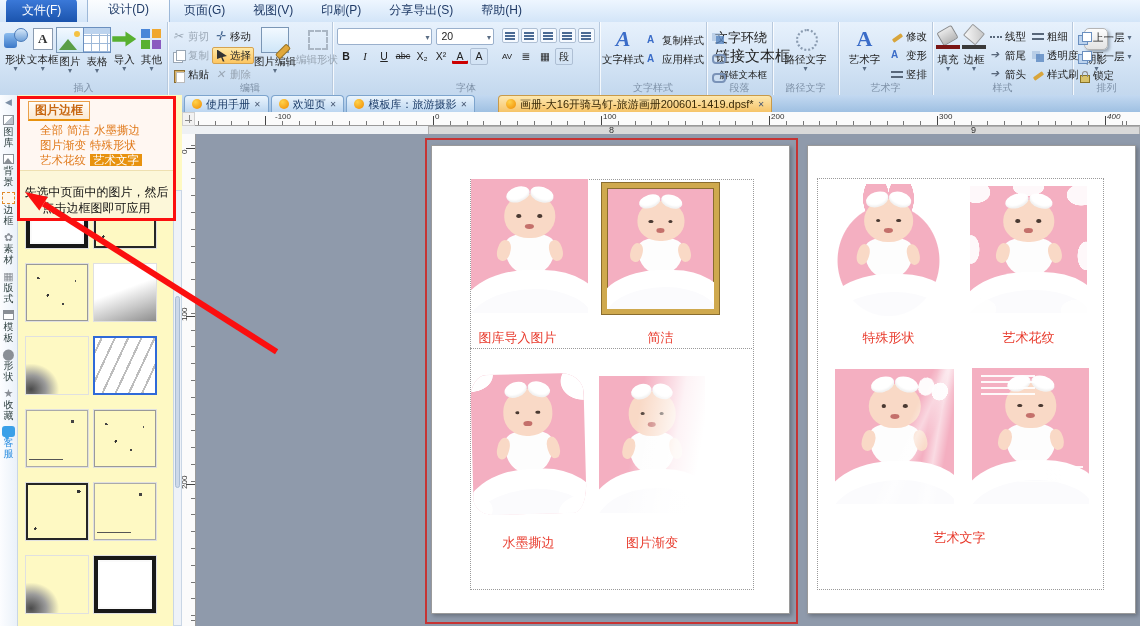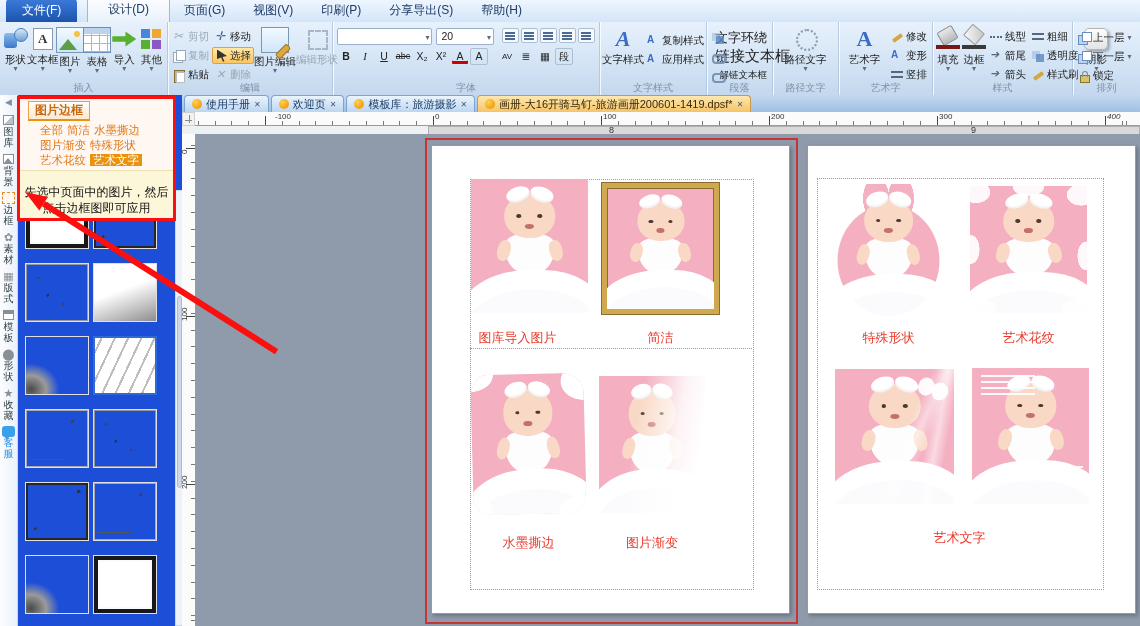--- a/index.html
+++ b/index.html
@@ -104,21 +104,21 @@
   .sicon{width:13px;height:12px;position:relative;font-size:11px;line-height:12px;color:#8a8f96;text-align:center;}
   .si-gallery::before{content:"";position:absolute;inset:1px;border:1px solid #8a8f96;background:linear-gradient(135deg,#fff 50%,#b9c1ca 50%);}
   .si-background::before{content:"";position:absolute;inset:1px;border:1px solid #8a8f96;background:#fff;}
   .si-background::after{content:"";position:absolute;left:2px;bottom:2px;border-left:4px solid transparent;
      border-right:4px solid transparent;border-bottom:5px solid #8a8f96;}
   .si-border7{width:13px;height:12px;border:1px dashed #e08a2c;background:#fff8ee;box-sizing:border-box;}
   .si-template::before{content:"";position:absolute;inset:1px;border:1px solid #8a8f96;background:linear-gradient(#8a8f96 0 3px,#fff 3px);}
   .si-service{width:13px;height:11px;background:#3aa0e8;border-radius:3px;position:relative;}
   .si-service::after{content:"";position:absolute;left:2px;bottom:-3px;border-left:3px solid transparent;border-right:3px solid transparent;border-top:4px solid #3aa0e8;}
   
-  .thumbpanel{position:absolute;left:18px;top:95px;width:168px;height:531px;background:#1d4ed8;border-right:1px solid #3b82f6;box-sizing:border-box;}
+  .thumbpanel{position:absolute;left:18px;top:95px;width:168px;height:531px;background:#fef9c3;border-right:3px solid #3b82f6;box-sizing:border-box;}
   .borderpanel{position:absolute;left:-1px;top:1px;width:153px;border:3px solid #fb0f0f;background:#fff7f2;z-index:40;}
   .bp-title{display:inline-block;margin:2px 0 1px 8px;padding:0 6px;font-weight:bold;color:#c86914;
      border:1px solid #eaa04a;border-bottom:2px solid #e8920e;background:linear-gradient(#fffdf8,#fbe9d2);font-size:12px;}
   .bp-filters{padding:1px 20px 2px;line-height:15px;}
   .bp-filter{color:#e07818;margin-right:4px;white-space:nowrap;font-size:11.5px;cursor:default;}
   .bp-filter.on{background:#e8920e;color:#fff;padding:0 3px;}
   .bp-hint{background:#fcf7d9;border-top:1px solid #eee0b0;color:#111;text-align:center;font-size:12px;line-height:16px;padding:13px 2px 2px;}
   .thumbgrid{position:absolute;left:0;top:95px;width:155px;height:436px;}
   .th{position:absolute;width:64px;height:59px;background:#fff;border:1px solid #e0e0e0;box-sizing:border-box;}
   .th.sel{border:2px solid #2f6ad9;}
@@ -134,21 +134,21 @@
   .pLines{box-shadow:inset 0 0 0 1px #aaa;background:linear-gradient(#555,#555) 12% 88%/55% 1px no-repeat,
       radial-gradient(3px 3px at 75% 20%,#444 60%,transparent 61%);}
   .vscroll{position:absolute;right:1px;top:95px;width:9px;height:436px;background:#eef2f8;border:1px solid #c9d6e5;box-sizing:border-box;}
   .vscroll .vthumb{position:absolute;left:1px;right:1px;top:105px;height:190px;background:#cdd9ea;border-radius:3px;border:1px solid #aabdd4;}
   
   .rightarea{position:absolute;left:182px;top:95px;width:958px;height:531px;}
   .tabbar{position:absolute;left:0;top:0;width:958px;height:17px;background:linear-gradient(#c3d9f1,#9fc0e2);
      display:flex;align-items:flex-end;padding-left:2px;box-sizing:border-box;}
   .dtab{display:flex;align-items:center;gap:4px;height:16px;padding:0 7px;margin-right:2px;font-size:11px;color:#1c3c68;
      background:linear-gradient(#eaf4fd,#bcd6f0);border:1px solid #7da4cd;border-bottom:none;border-radius:4px 4px 0 0;white-space:nowrap;}
-  .dtab.on{background:linear-gradient(#fde8b0,#f6c469);border-color:#c89a4a;color:#3a2a08;}
+  .dtab.on{background:linear-gradient(#fde8b0,#f6c469);border-color:#c89a4a;color:#3a2a08;margin-left:21px;}
   .dps{width:10px;height:10px;border-radius:50%;background:radial-gradient(circle at 35% 30%,#ffd24a,#f08a00);flex:none;}
   .dclose{font-size:8px;color:#4a5a74;}
   .rulerrow{position:absolute;left:0;top:17px;width:958px;height:14px;display:flex;}
   .rcorner{width:13px;height:14px;background:#f2f2f2;border:1px solid #cfcfcf;box-sizing:border-box;position:relative;}
   .rcorner::before{content:"";position:absolute;left:6px;top:2px;bottom:2px;width:1px;background:#888;}
   .rcorner::after{content:"";position:absolute;top:7px;left:2px;right:2px;height:1px;background:#888;}
   .hruler{position:relative;flex:1;background:#fbfbfb;border-bottom:1px solid #9a9a9a;overflow:hidden;}
   .hticks{position:absolute;left:0;right:0;bottom:0;height:4px;
      background:repeating-linear-gradient(90deg,#777 0 1px,transparent 1px 16.8px);background-position:-losing;}
   .hticks2{position:absolute;left:0;right:0;bottom:0;height:9px;

